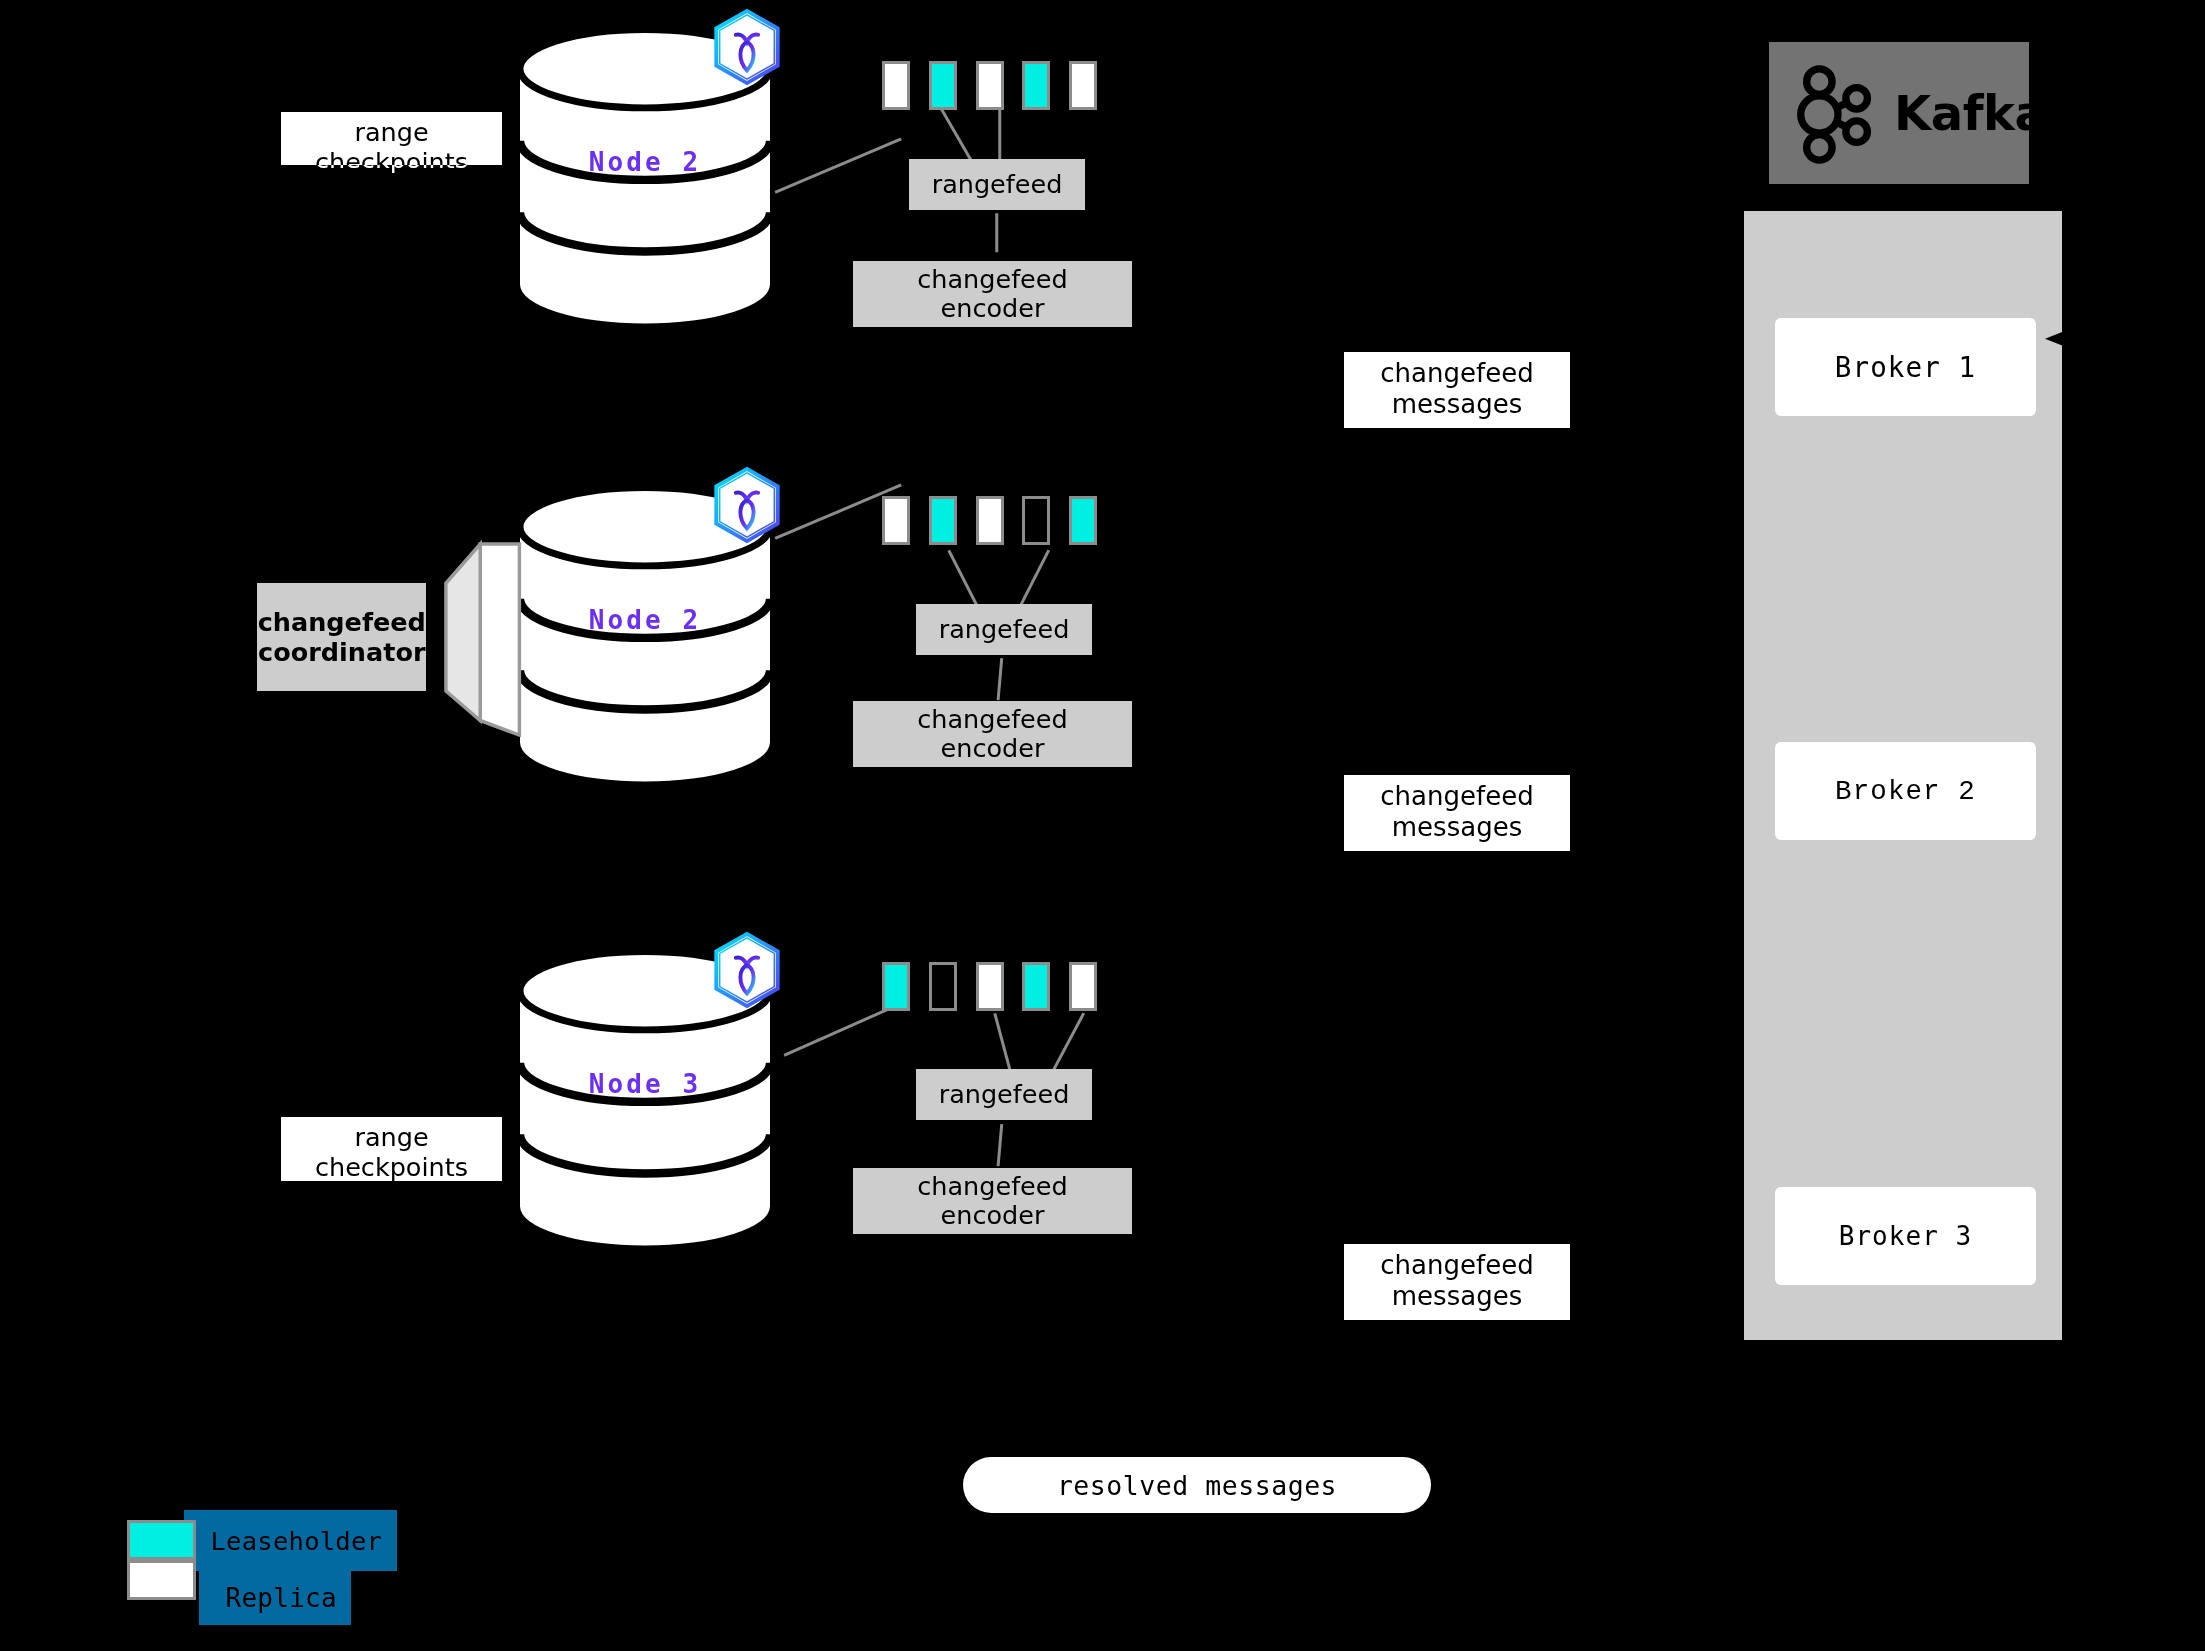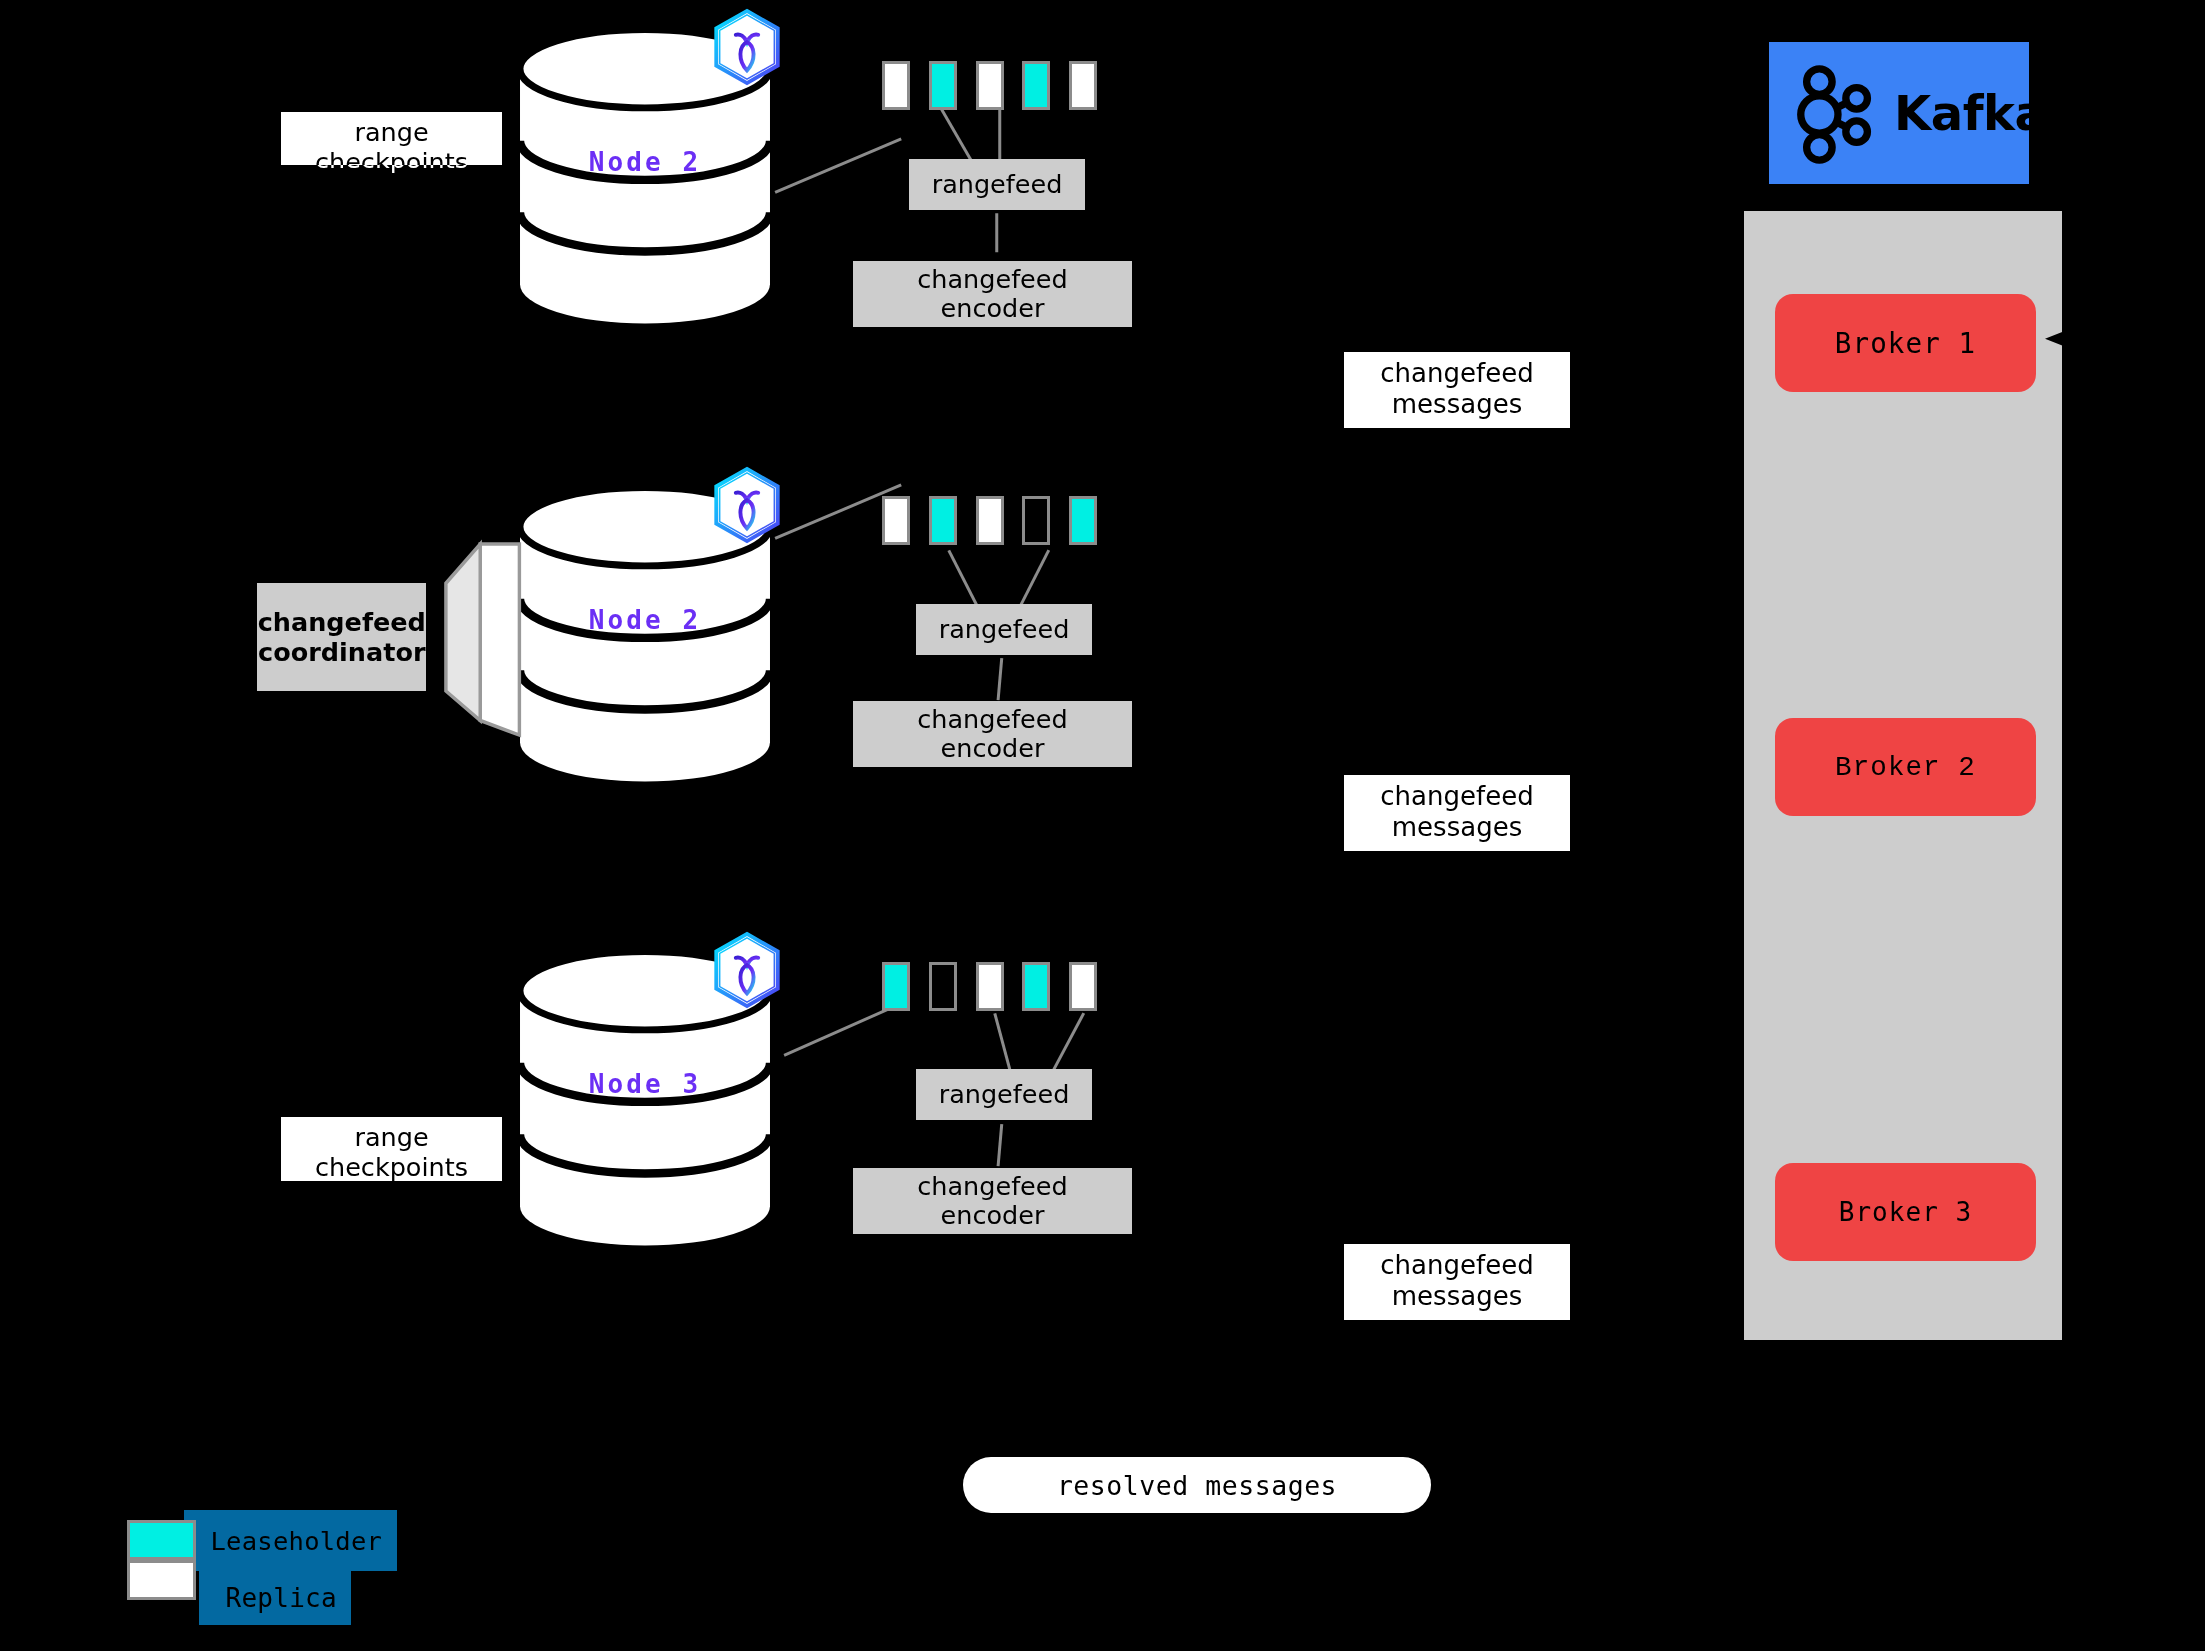--- a/index.html
+++ b/index.html
@@ -73,32 +73,33 @@
     height: 2.5px;
   }
 
   
   #kafka-panel {
     position: absolute;
     background: #cdcdcd;
   }
   .broker {
     position: absolute;
-    background: #ef4444;
-    border-radius: 18px;
+    background: #ffffff;
+    border-radius: 6px;
     display: flex;
     align-items: center;
     justify-content: center;
     font-family: "DejaVu Sans Mono", monospace;
     color: #000;
     letter-spacing: 0.04em;
+    margin-top: 24px;
   }
   #kafka-logo-box {
     position: absolute;
-    background: #3b82f6;
+    background: #737373;
     display: flex;
     align-items: center;
     justify-content: center;
   }
   #kafka-wordmark {
     font-family: "DejaVu Sans", sans-serif;
     font-weight: bold;
     color: #000;
     letter-spacing: -0.01em;
   }

